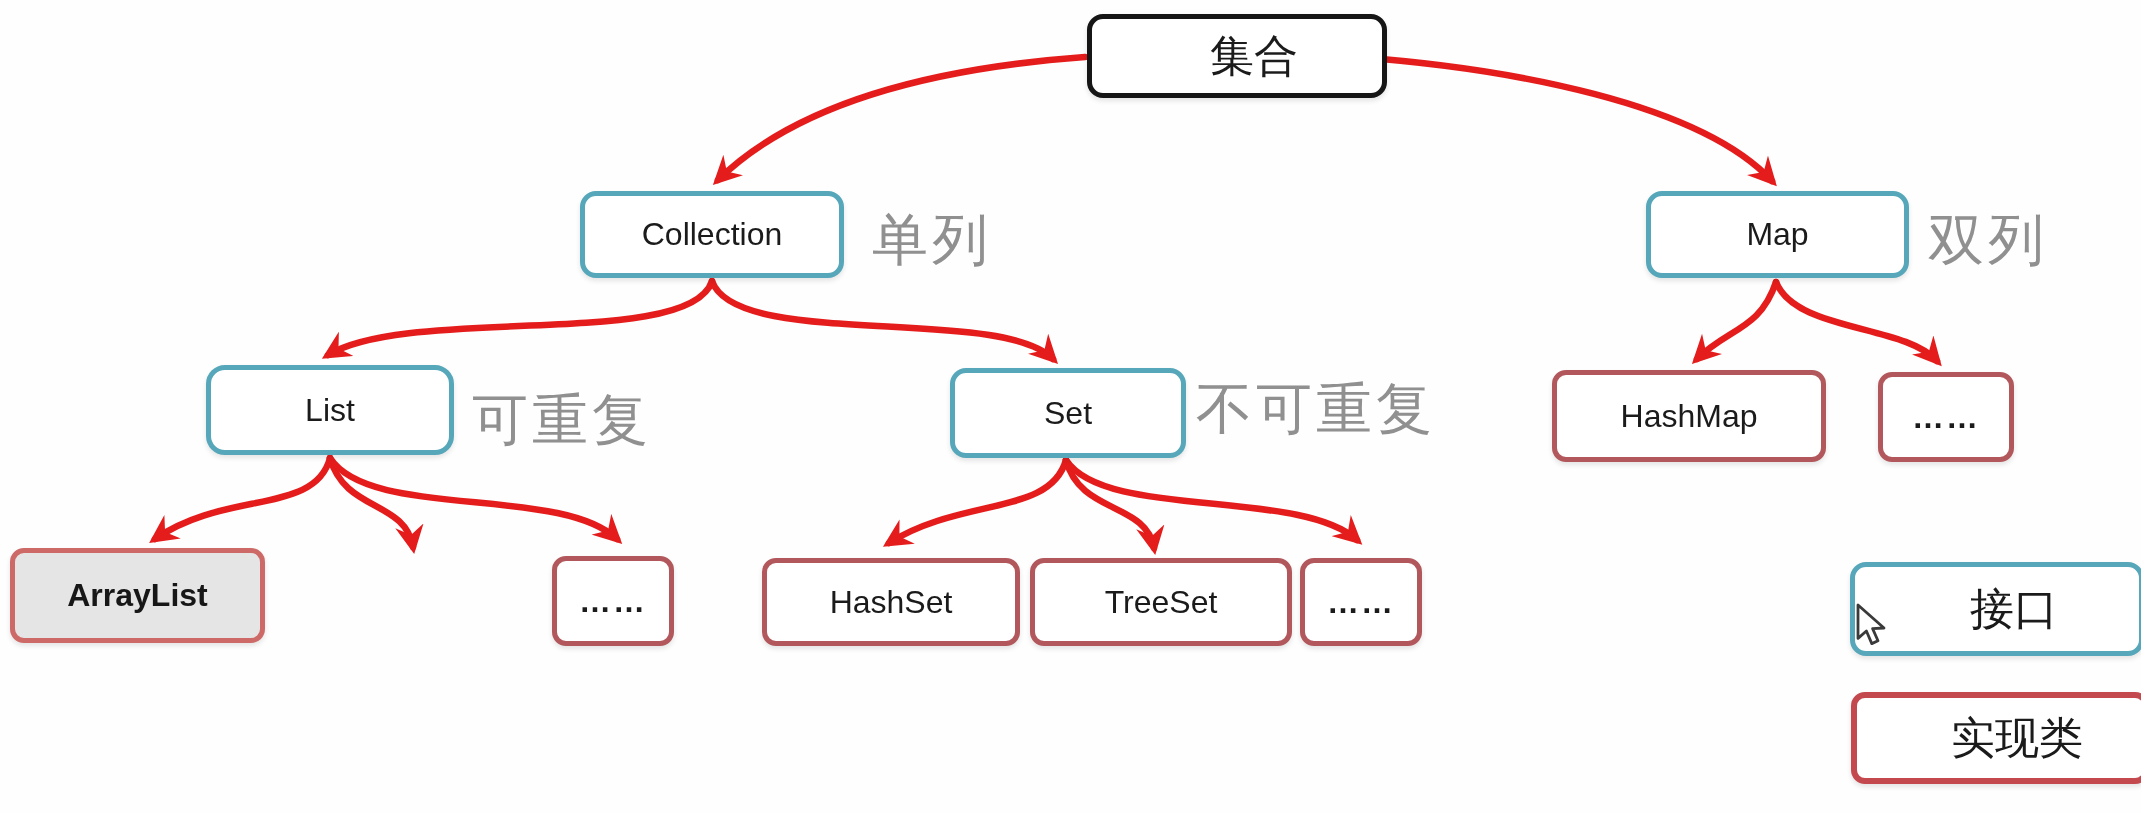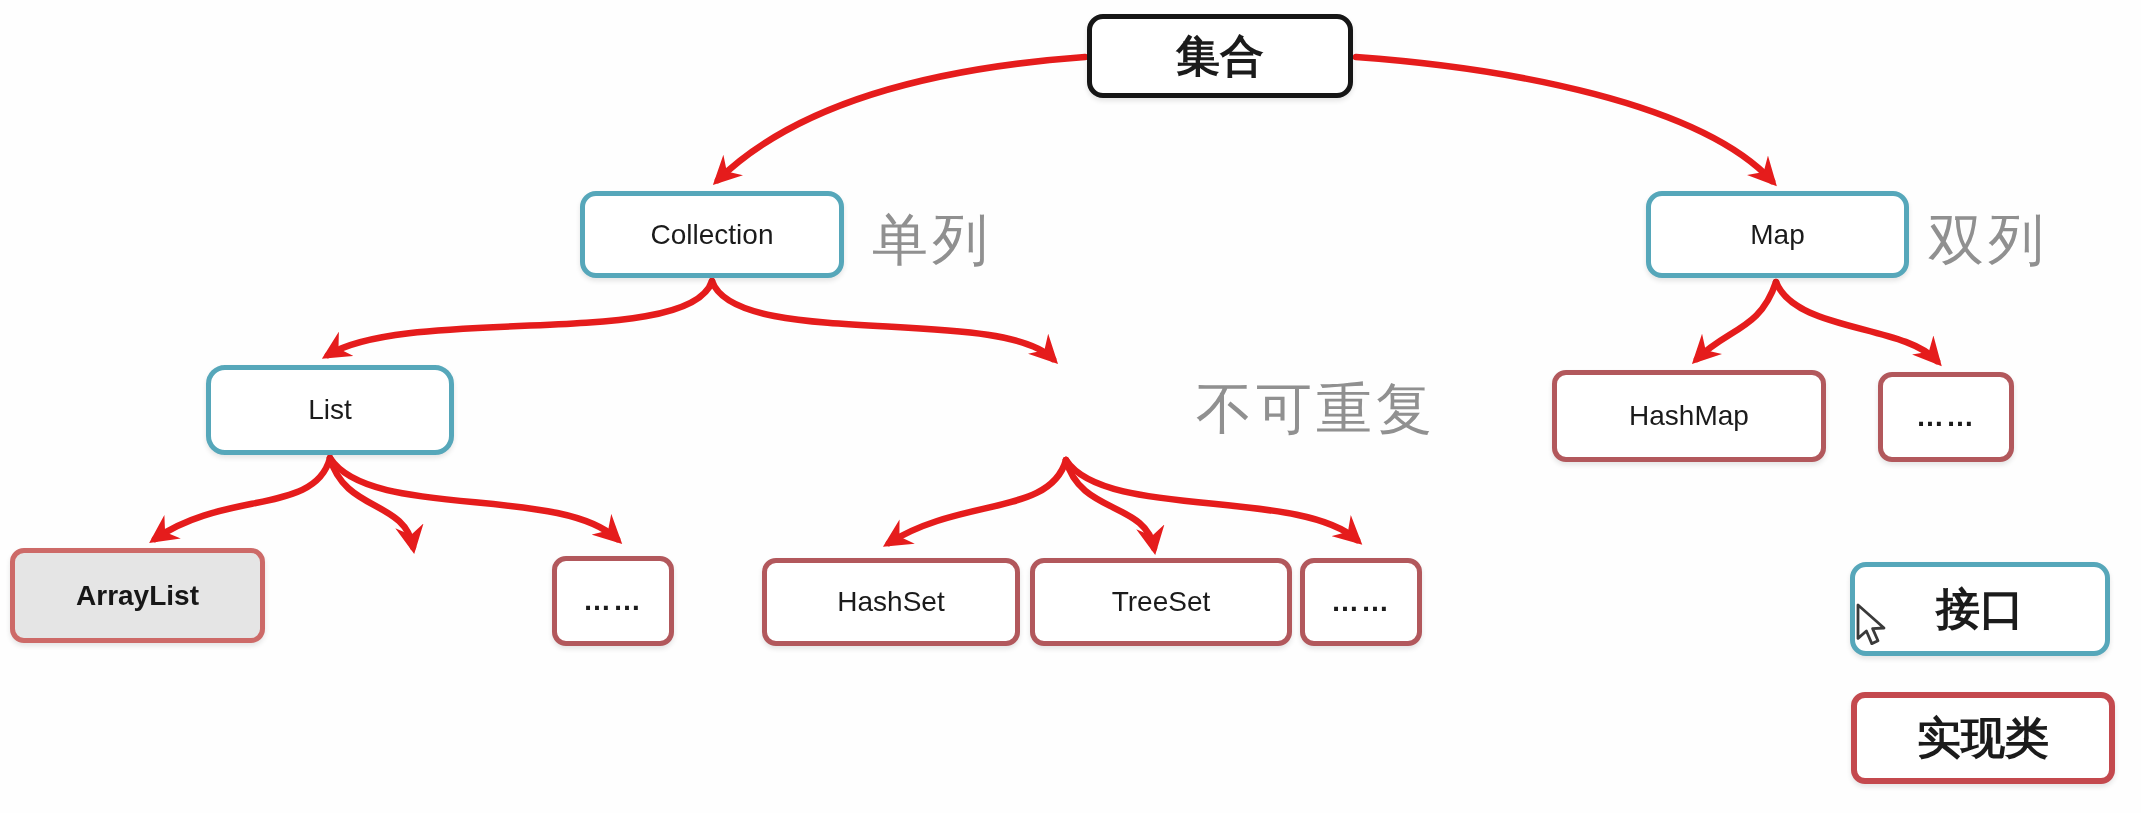--- a/index.html
+++ b/index.html
@@ -10,30 +10,30 @@
     overflow:hidden;
     font-family:"Liberation Sans","DejaVu Sans",sans-serif;
   }
   #edges{position:absolute;left:0;top:0;width:2141px;height:813px;}
   .node{
     position:absolute;
     display:flex;align-items:center;justify-content:center;
     background:#ffffff;
     border-radius:16px;
     color:#1b1b1b;
-    font-size:28px;font-weight:500;
+    font-size:32px;font-weight:500;
     box-shadow:0 3px 5px rgba(0,0,0,0.10);
     white-space:nowrap;
   }
   .iface{border:5px solid #56a7ba;}
   .impl{border:5px solid #b2585c;border-radius:14px;}
   .root-node{border:5px solid #161616;font-weight:700;font-size:46px;}
   .hl{background:#e5e5e5;border-color:#cd6a68;color:#171717;font-weight:600;}
   .legend-impl{border-color:#c4494e;}
-  .cjk{font-weight:700;font-size:44px;}
+  .cjk{font-weight:400;font-size:44px;padding-left:34px;}
   .dots{font-weight:700;letter-spacing:2px;}
   .ann{
     position:absolute;
     color:#909090;font-weight:400;font-size:56px;
     white-space:nowrap;letter-spacing:4px;
   }
   #cursor{position:absolute;left:1852px;top:602px;}
 </style>
 </head>
 <body>
@@ -64,21 +64,23 @@
 
   <div class="node root-node cjk" style="left:1087px;top:14px;width:256px;height:74px;">集合</div>
 
   <div class="node iface" style="left:580px;top:191px;width:254px;height:77px;">Collection</div>
   <div class="ann" style="left:872px;top:203px;">单列</div>
 
   <div class="node iface" style="left:1646px;top:191px;width:253px;height:77px;">Map</div>
   <div class="ann" style="left:1928px;top:203px;">双列</div>
 
   <div class="node iface" style="left:206px;top:365px;width:238px;height:80px;border-radius:19px;">List</div>
+  <div class="ann" style="left:472px;top:383px;">可重复</div>
 
+  <div class="node iface" style="left:950px;top:368px;width:226px;height:80px;">Set</div>
   <div class="ann" style="left:1196px;top:372px;">不可重复</div>
 
   <div class="node impl" style="left:1552px;top:370px;width:264px;height:82px;">HashMap</div>
   <div class="node impl dots" style="left:1878px;top:372px;width:126px;height:80px;">……</div>
 
   <div class="node impl hl" style="left:10px;top:548px;width:245px;height:85px;">ArrayList</div>
   <div class="node impl dots" style="left:552px;top:556px;width:112px;height:80px;">……</div>
 
   <div class="node impl" style="left:762px;top:558px;width:248px;height:78px;">HashSet</div>
   <div class="node impl" style="left:1030px;top:558px;width:252px;height:78px;">TreeSet</div>

